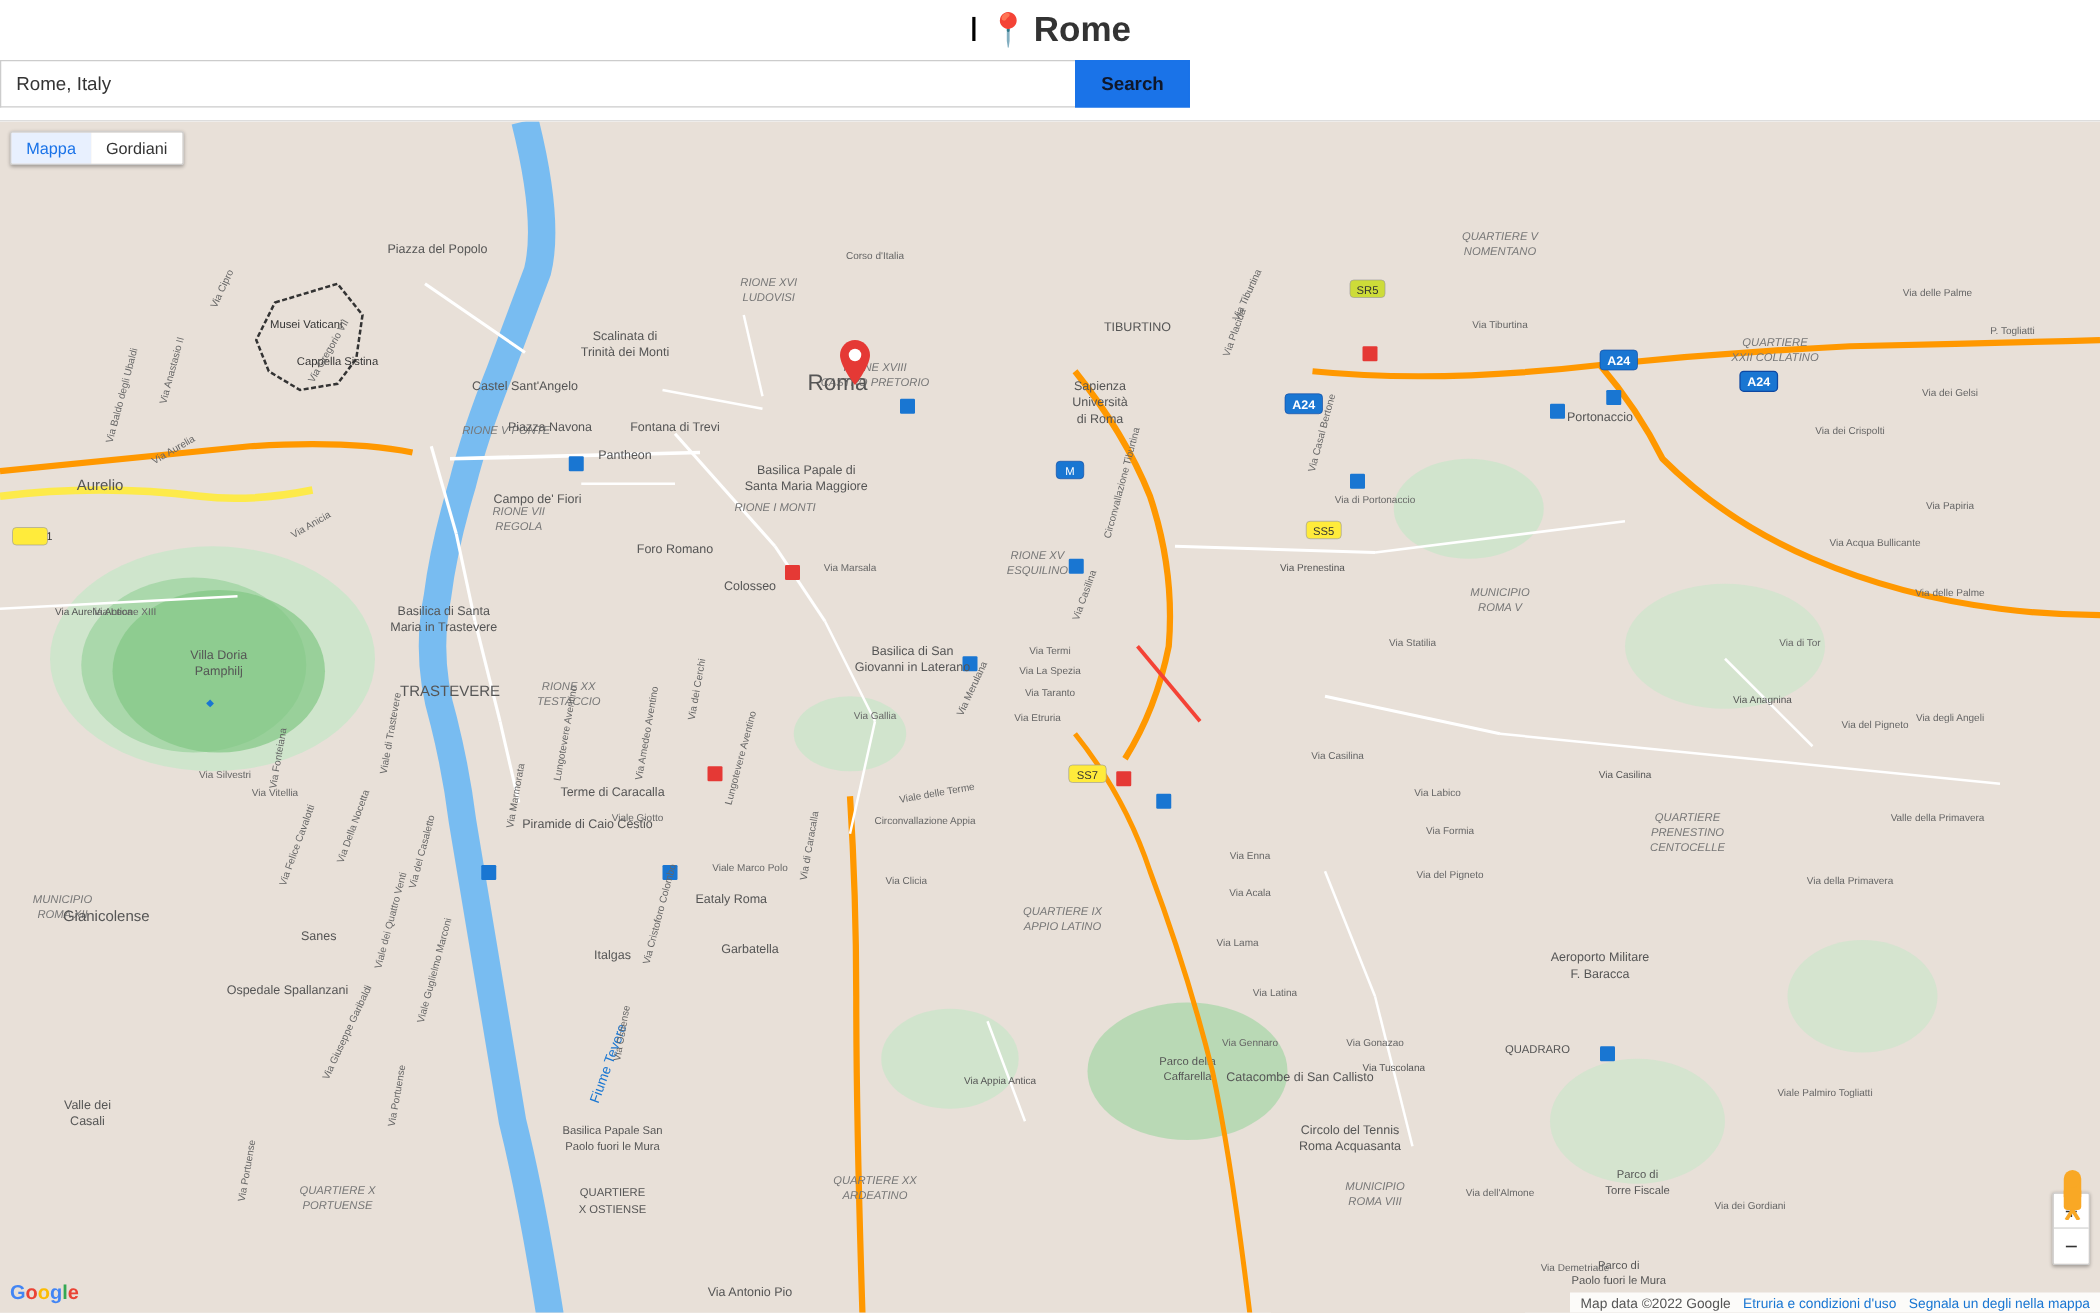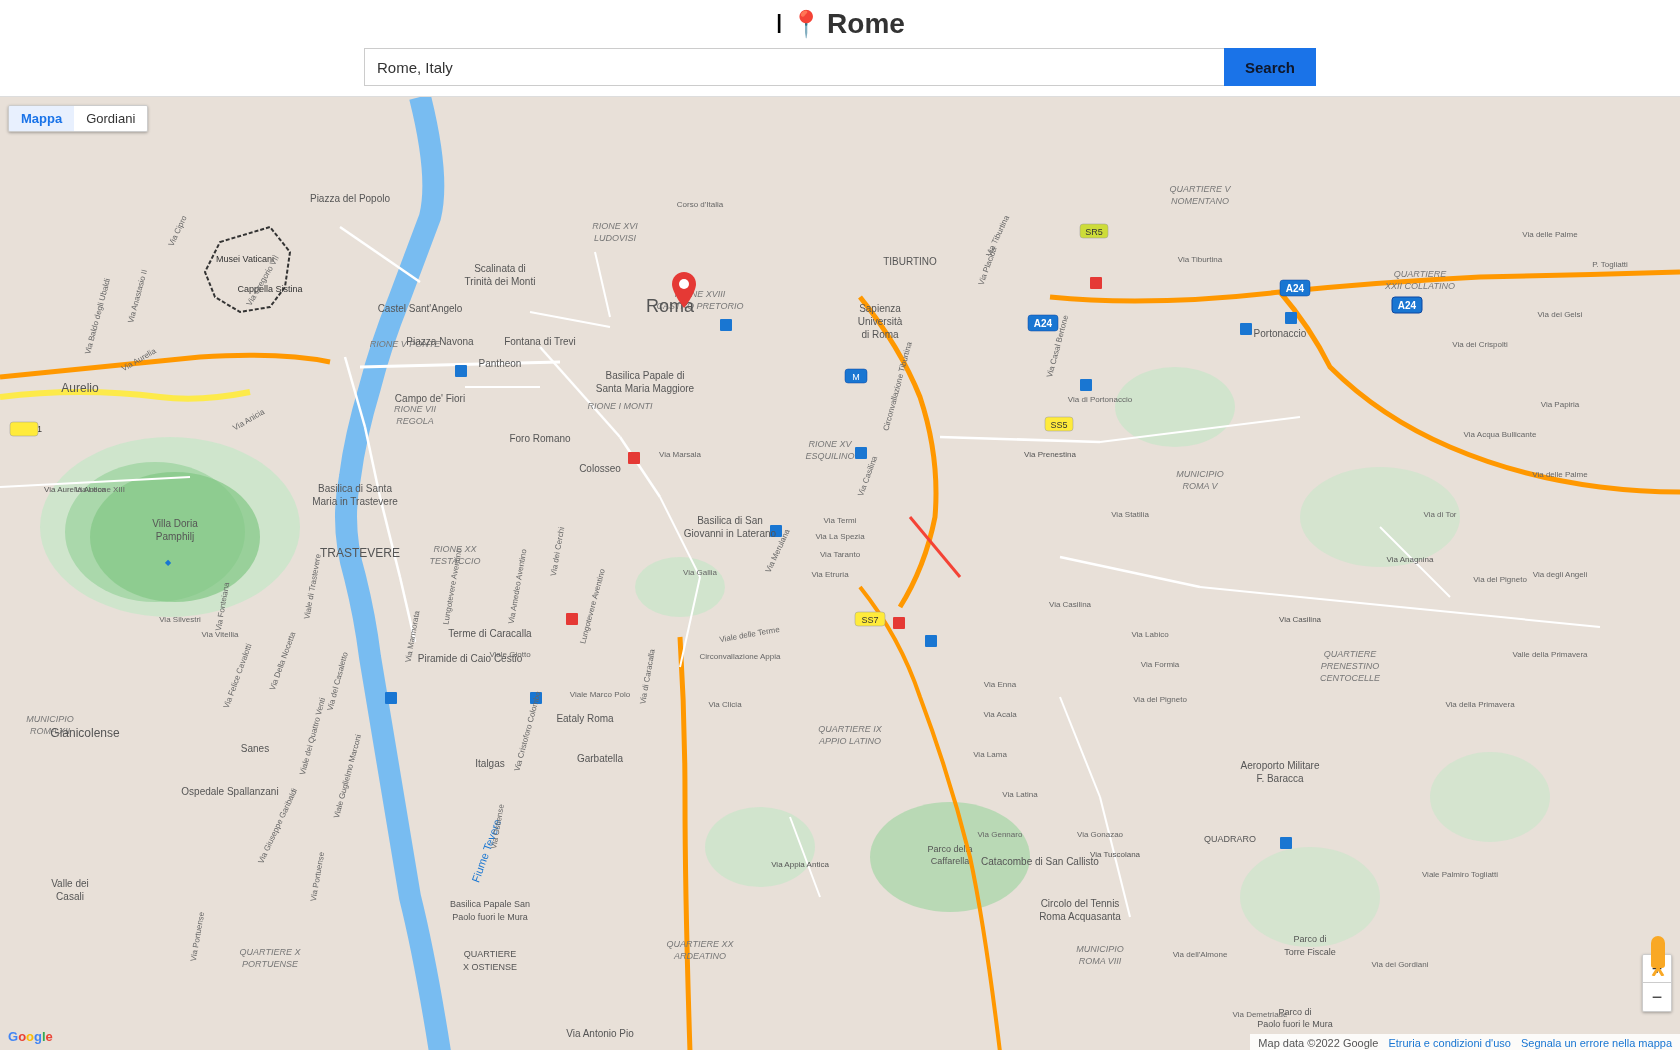--- a/index.html
+++ b/index.html
@@ -28,21 +28,20 @@
       color: #333;
     }
 
     #heart-pin {
       margin-right: 4px;
       font-size: 28px;
     }
 
     #search-row {
       display: flex;
-      justify-content: center;
       align-items: center;
     }
 
     #search-input {
       width: 860px;
       height: 38px;
       border: 1px solid #ccc;
       border-right: none;
       padding: 0 12px;
       font-size: 15px;
@@ -86,30 +85,30 @@
       border: none;
       padding: 5px 12px;
       font-size: 13px;
       cursor: pointer;
       color: #333;
     }
 
     .map-type-btn.active {
       background: #e8f0fe;
       color: #1a73e8;
-      font-weight: bold;
+      font-weight: normal;
     }
 
     
     #google-logo {
       position: absolute;
       bottom: 8px;
       left: 8px;
       z-index: 20;
-      font-size: 13px;
+      font-size: 16px;
       font-weight: bold;
       color: #4285f4;
       margin-top: 23px;
     }
     #google-logo span.g { color: #4285f4; }
     #google-logo span.o1 { color: #ea4335; }
     #google-logo span.o2 { color: #fbbc04; }
     #google-logo span.g2 { color: #4285f4; }
     #google-logo span.l { color: #34a853; }
     #google-logo span.e { color: #ea4335; }
@@ -530,16 +529,16 @@
 
   
   <div id="google-logo">
     <span class="g">G</span><span class="o1">o</span><span class="o2">o</span><span class="g2">g</span><span class="l">l</span><span class="e">e</span>
   </div>
 
   
   <div id="map-footer">
     <span>Map data ©2022 Google</span>
     <span style="cursor:pointer; color:#1976d2;">Etruria e condizioni d'uso</span>
-    <span style="cursor:pointer; color:#1976d2;">Segnala un errore nella mappa</span>
+    <span style="cursor:pointer; color:#1976d2;">Segnala un degli nella mappa</span>
   </div>
 
 </div>
 
 </body></html>

